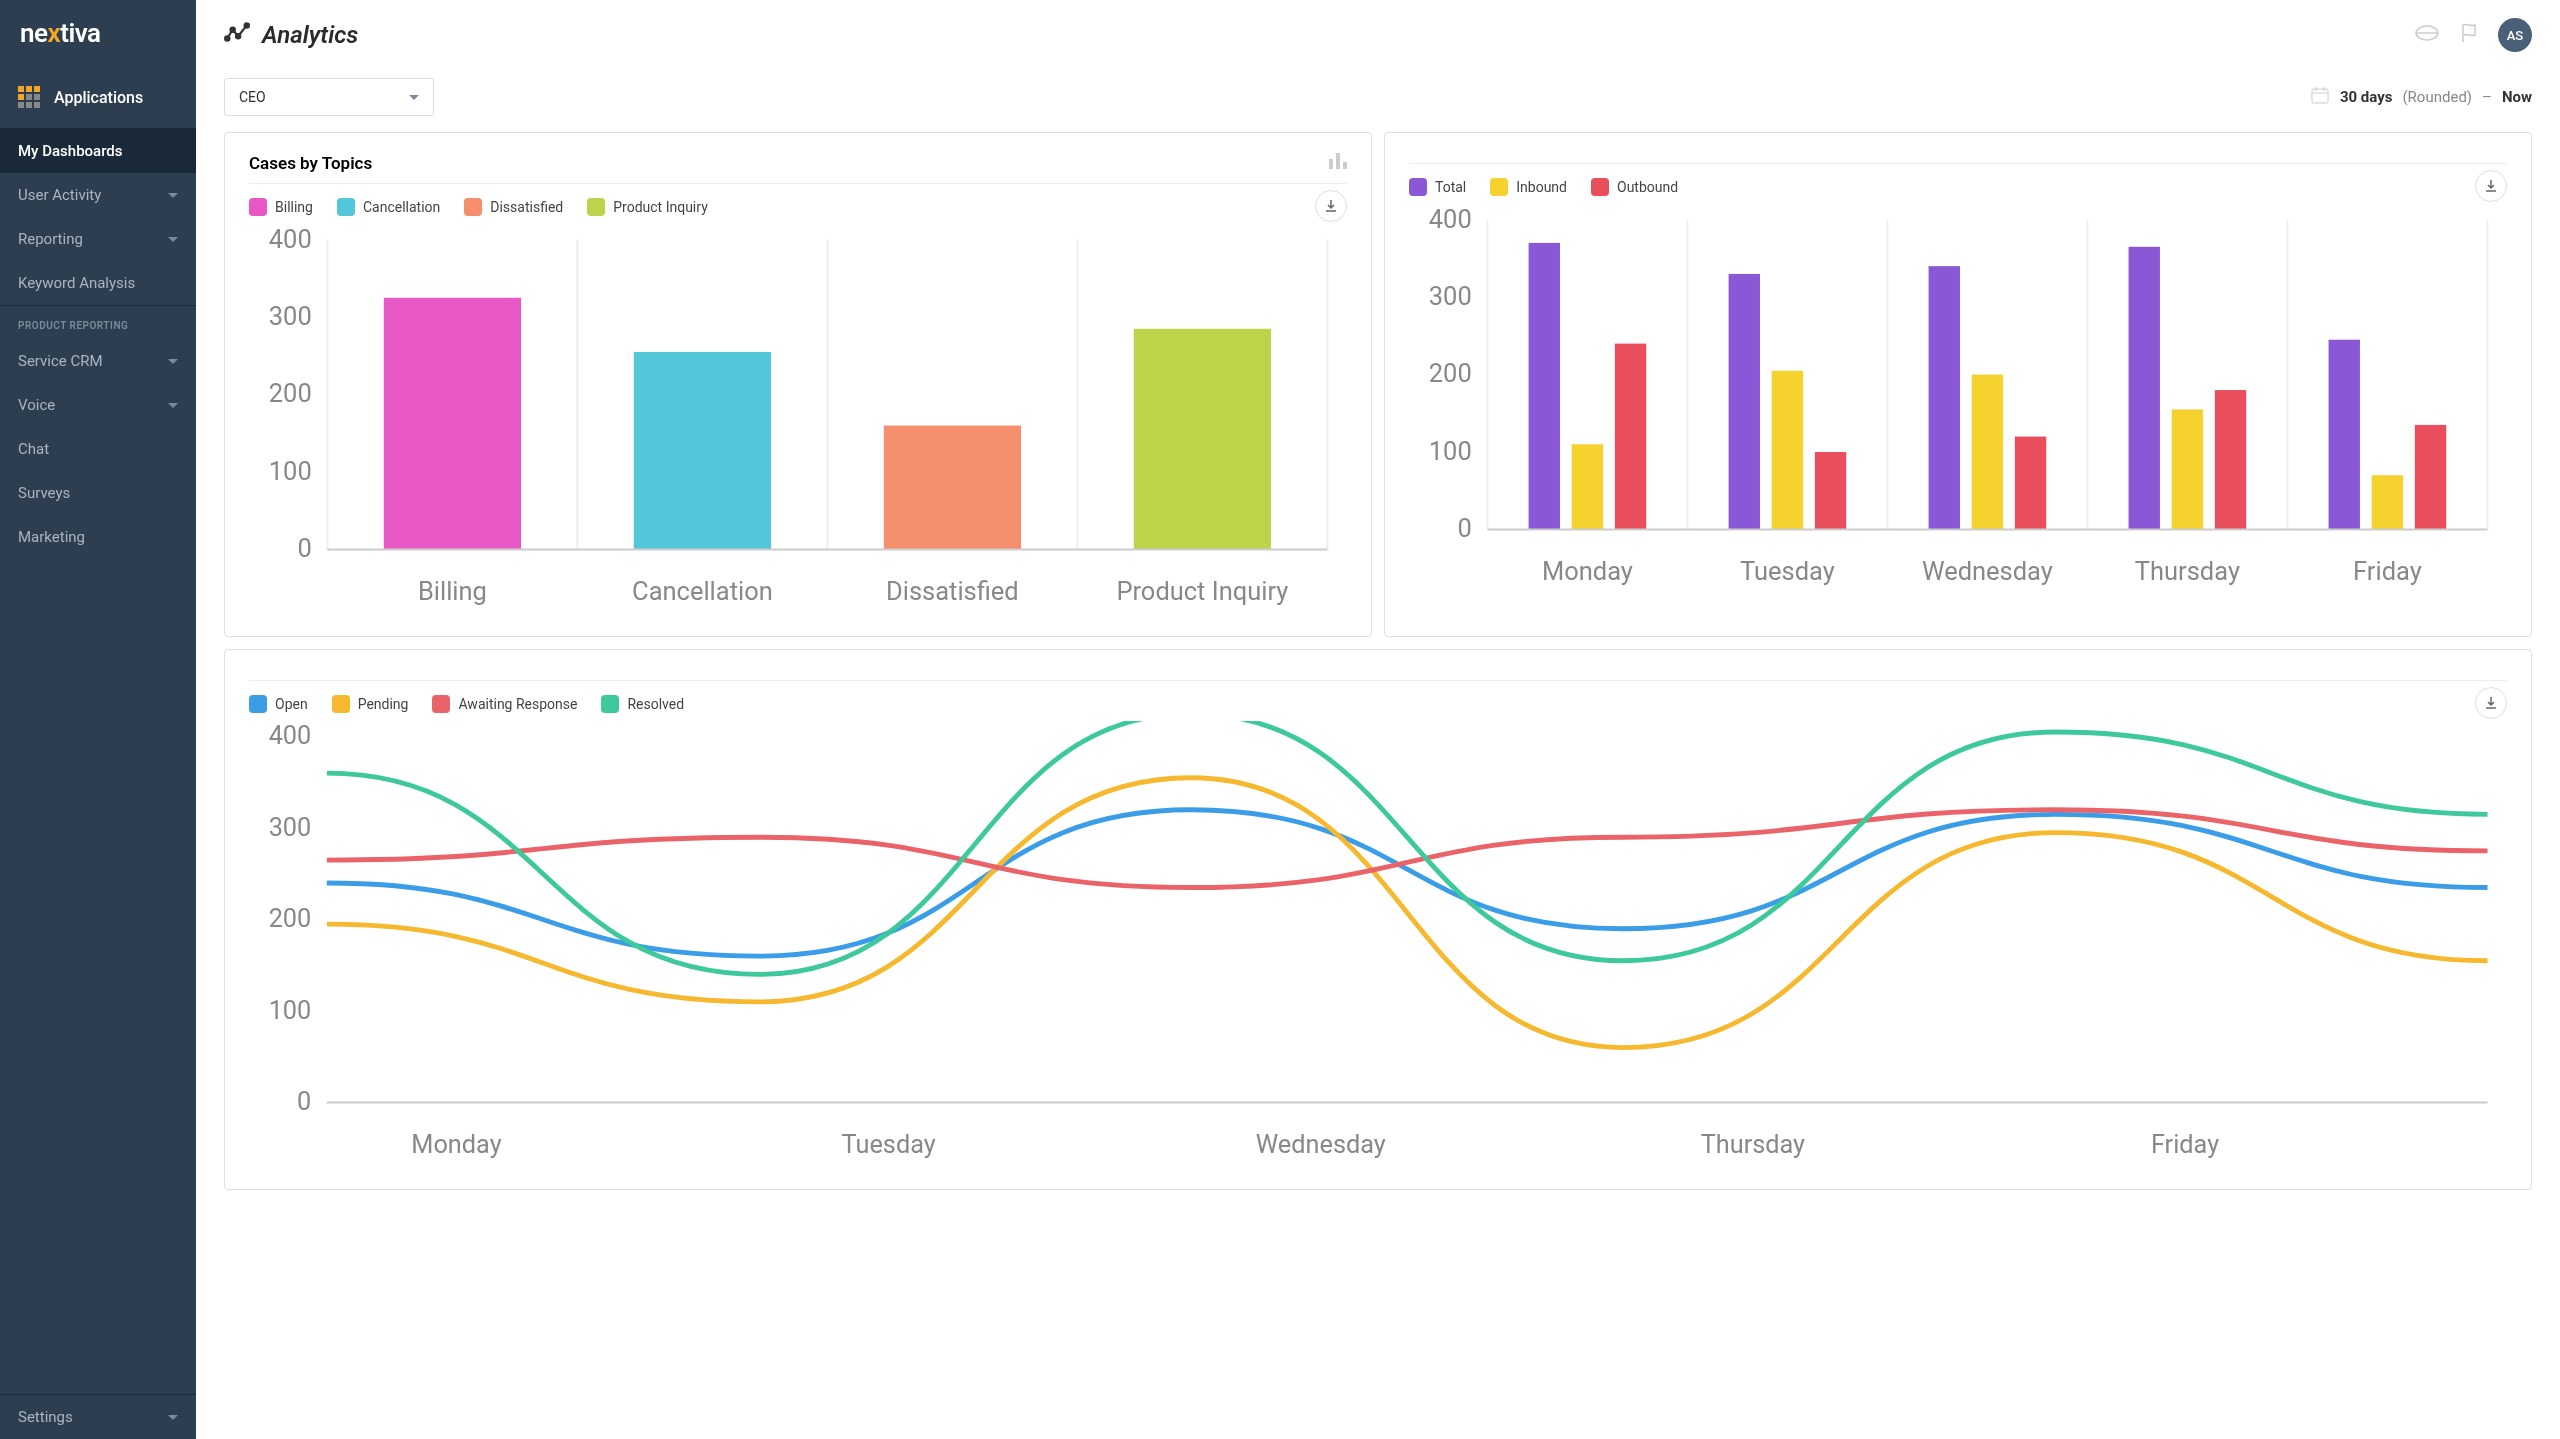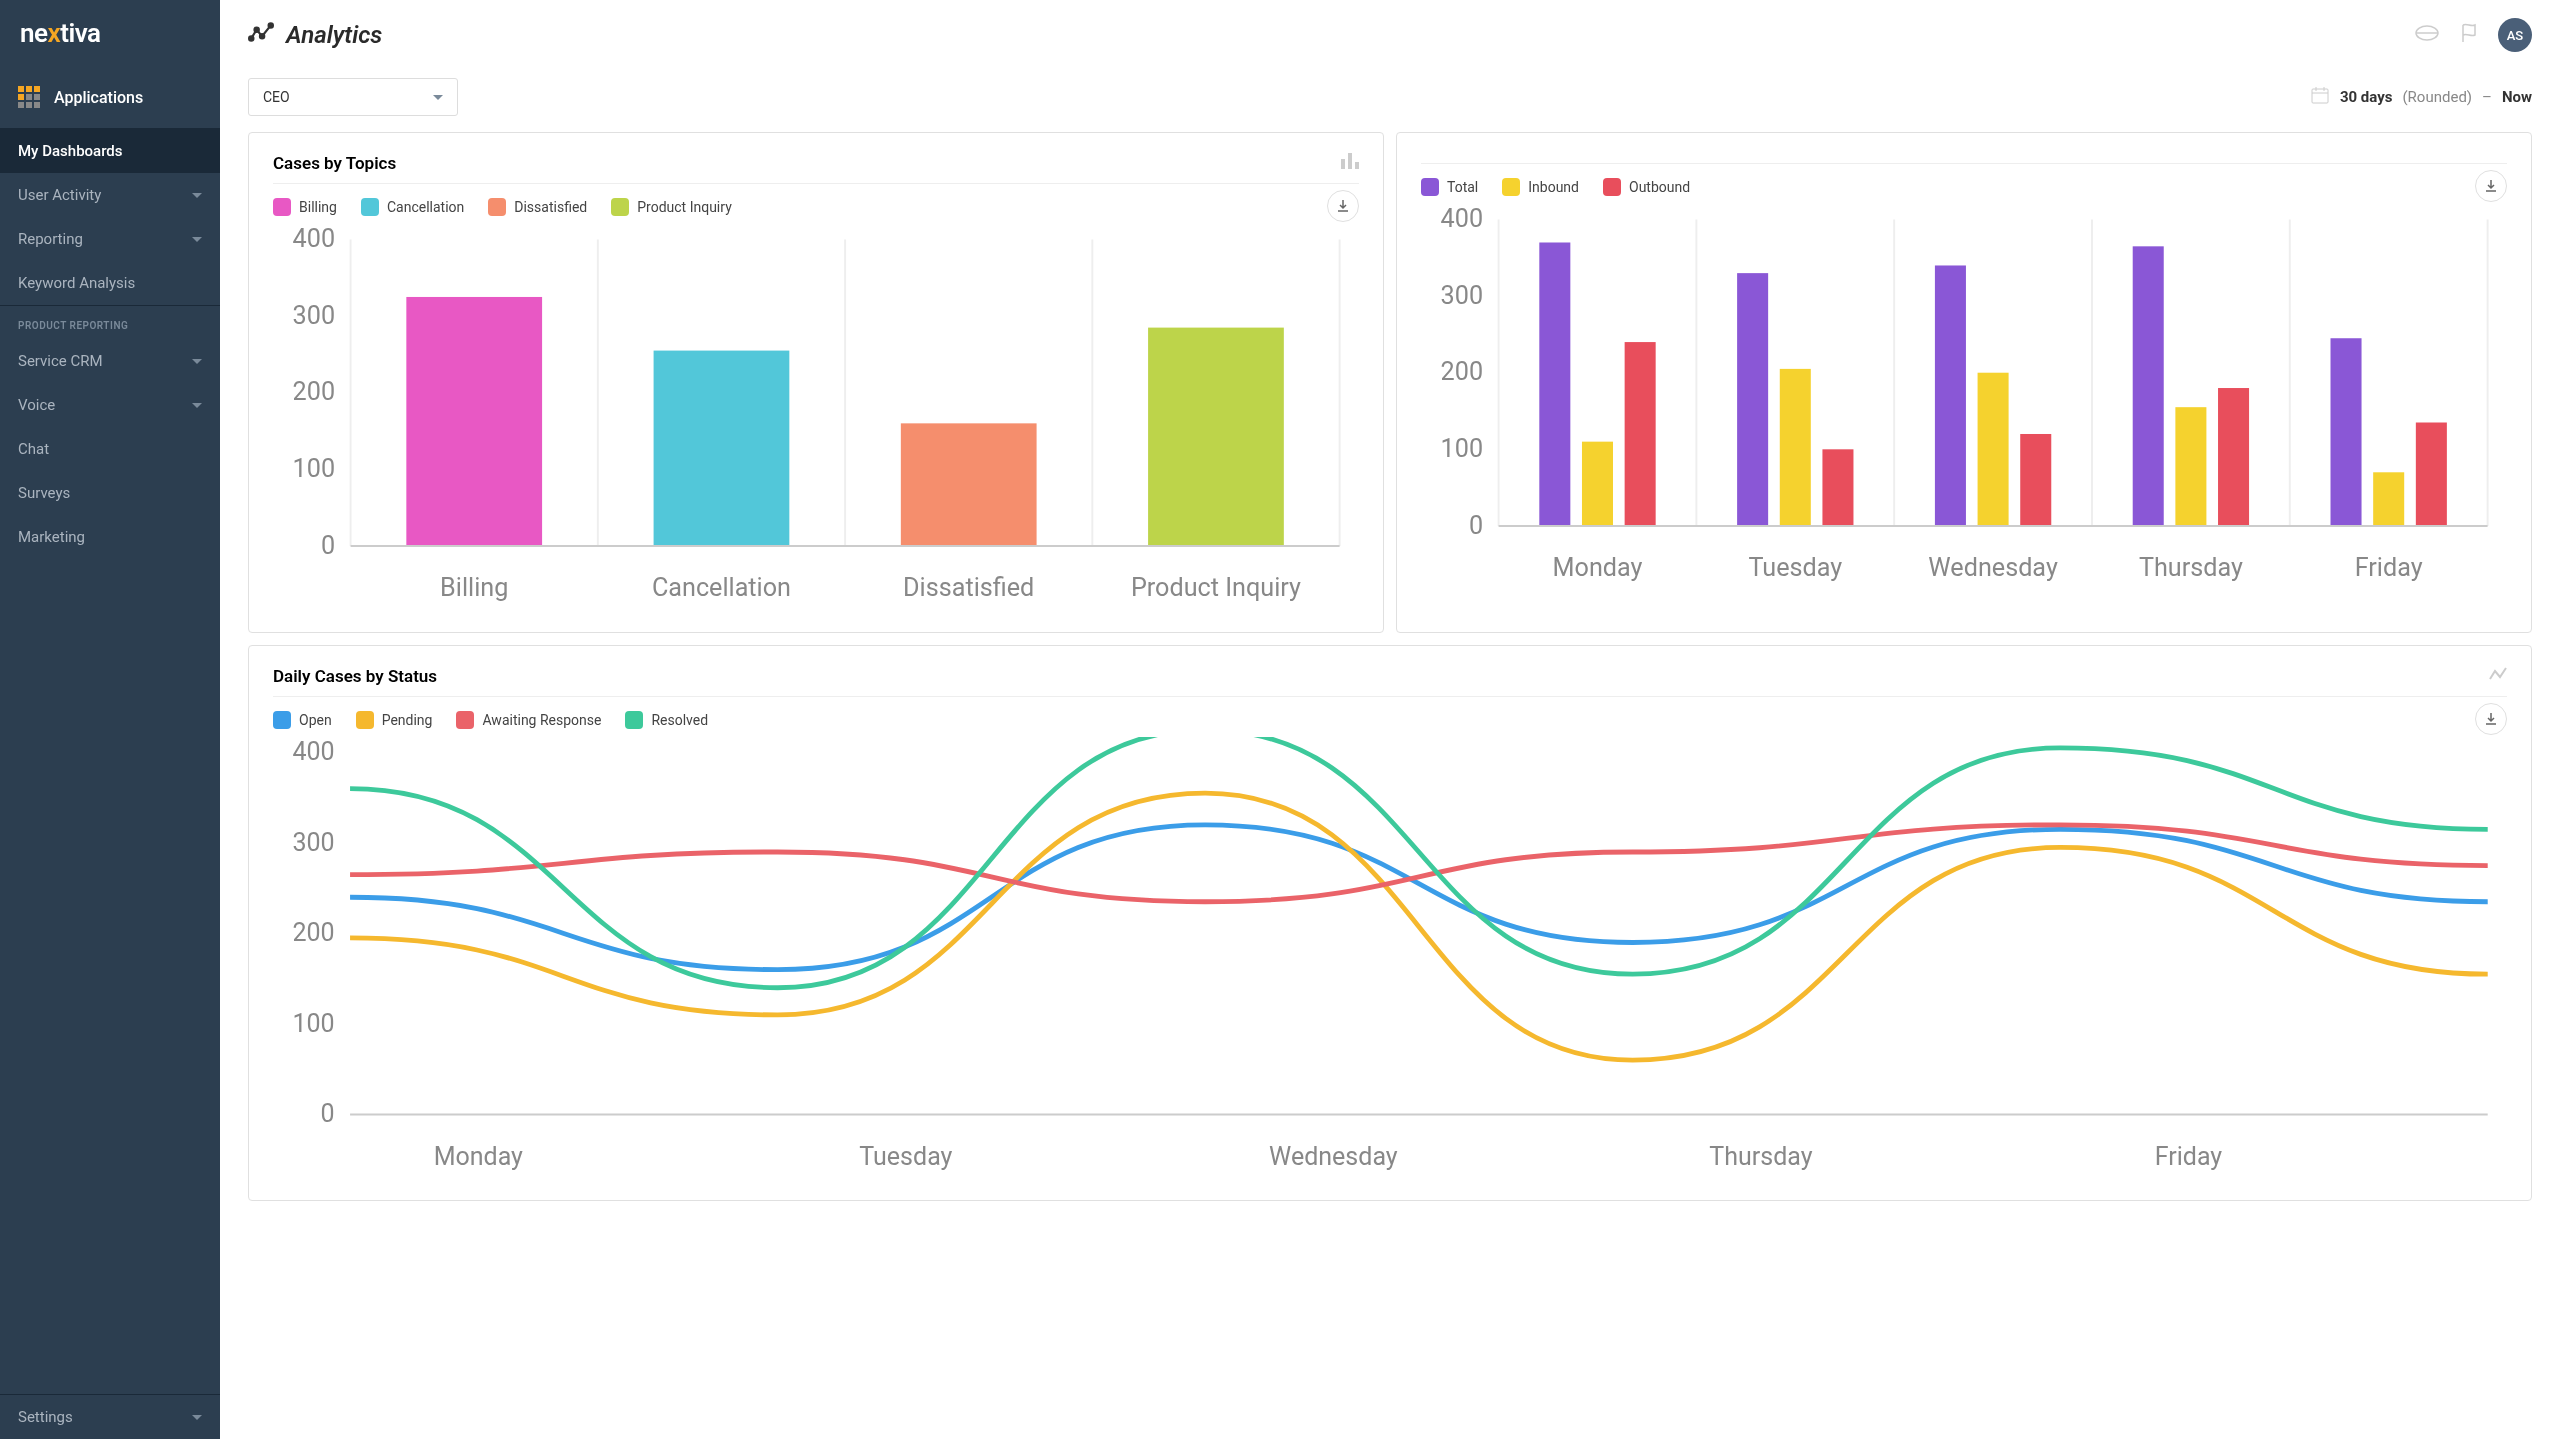--- a/index.html
+++ b/index.html
@@ -1,18 +1,18 @@
 <!DOCTYPE html>
 <html><head>
 <meta charset="utf-8">
 <style>
 * { box-sizing: border-box; margin: 0; padding: 0; }
 body { font-family: -apple-system, BlinkMacSystemFont, 'Segoe UI', Roboto, sans-serif; background: #fff; color: #333; }
 .app { display: flex; height: 100vh; }
-.sidebar { width: 220px; background: #2c3e50; display: flex; flex-direction: column; color: #bbb; }
+.sidebar { width: 196px; background: #2c3e50; display: flex; flex-direction: column; color: #bbb; }
 .logo { padding: 18px 20px; }
 .logo-text { color: #fff; font-size: 26px; font-weight: 600; letter-spacing: -0.5px; }
 .logo-text .dot { color: #f5a623; }
 .apps-header { display: flex; align-items: center; padding: 20px 18px; border-bottom: 1px solid #1a2938; }
 .apps-grid-icon { display: grid; grid-template-columns: repeat(3, 6px); grid-template-rows: repeat(3, 6px); gap: 2px; margin-right: 14px; }
 .apps-grid-icon span { background: #f5a623; }
 .apps-grid-icon span:nth-child(n+5) { background: #888; }
 .apps-header-text { color: #fff; font-size: 16px; font-weight: 500; }
 .nav { flex: 1; }
 .nav-item { display: flex; align-items: center; justify-content: space-between; padding: 13px 18px; cursor: pointer; font-size: 15px; color: #aab4bf; }
@@ -293,28 +293,20 @@
                 <rect x="513" y="112.675" width="16" height="53.325" fill="#e84e5c"></rect>
                 <text class="axis-text" x="499" y="192" text-anchor="middle">Friday</text>
                 <line class="grid-line" x1="550" y1="8" x2="550" y2="166"></line>
                 <line class="base-line" x1="40" y1="166" x2="550" y2="166"></line>
               </svg>
             </div>
         </div>
       </div>
 
       <div class="card">
-        <div class="card-header">
-          <span class="card-title">Daily Cases by Status</span>
-          <span class="card-hicon">
-            <svg width="18" height="16" fill="none" stroke="#ccc" stroke-width="2">
-                <path d="M1 13 L6 5 L11 11 L17 2"></path>
-              </svg>
-          </span>
-        </div>
         <div class="card-hr"></div>
         <div class="legend-row" id="legend-2">
           <div class="legend-item">
               <span class="legend-swatch" style="background: rgb(59, 157, 232);"></span>
               <span>Open</span>
             </div>
             <div class="legend-item">
               <span class="legend-swatch" style="background: rgb(245, 184, 46);"></span>
               <span>Pending</span>
             </div>

